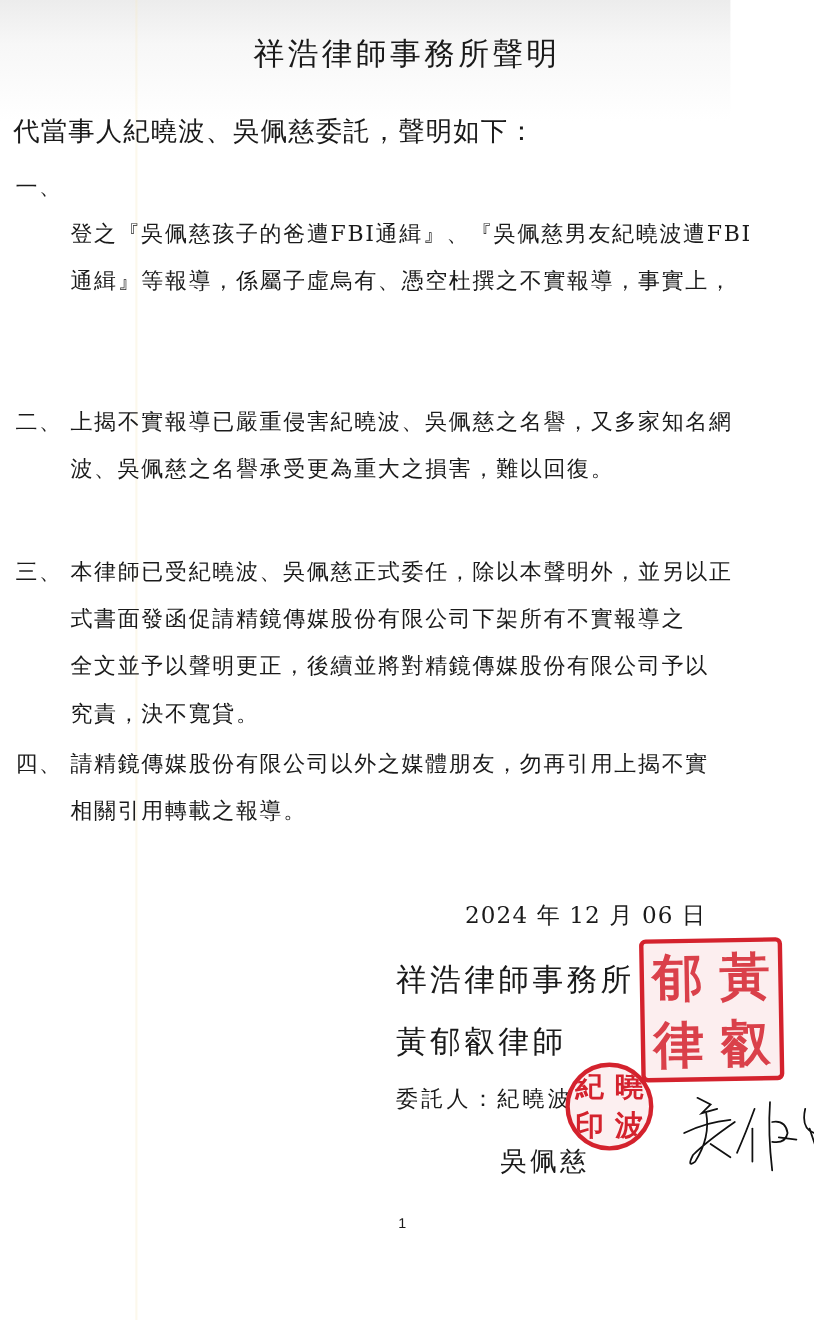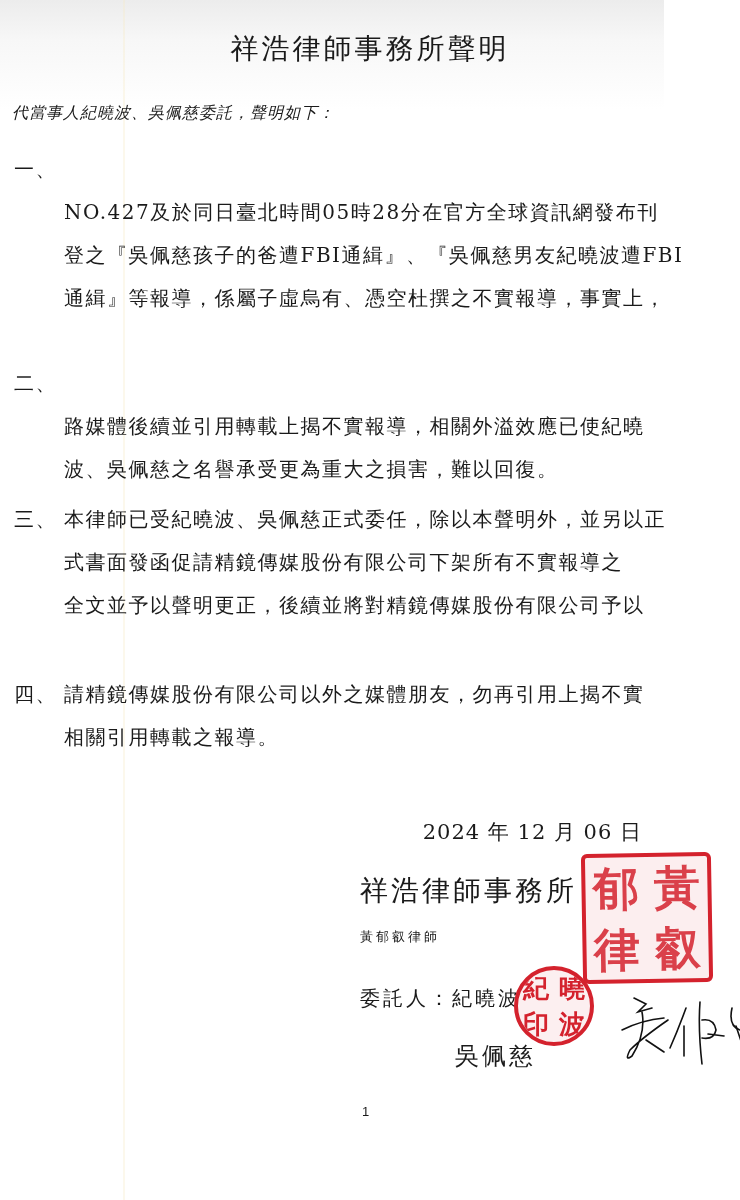--- a/index.html
+++ b/index.html
@@ -33,23 +33,22 @@
     left: 0; width: 740px;
     top: 30px;
     text-align: center;
     font-size: 28px;
     letter-spacing: 3px;
     font-weight: normal;
   }
   .intro {
     position: absolute;
     left: 12px; top: 103px;
-    font-size: 16px;
+    font-size: 24px;
     letter-spacing: 1px;
-    font-style: italic;
   }
   .section {
     position: absolute;
     left: 14px;
     width: 712px;
     font-size: 20px;
     line-height: 43px;
     letter-spacing: 1.5px;
   }
   .section .row {
@@ -80,21 +79,21 @@
   }
   .firm {
     position: absolute;
     left: 360px; top: 872px;
     font-size: 28px;
     letter-spacing: 3px;
   }
   .lawyer {
     position: absolute;
     left: 360px; top: 928px;
-    font-size: 13px;
+    font-size: 28px;
     letter-spacing: 3px;
   }
   .client-label {
     position: absolute;
     left: 360px; top: 985px;
     font-size: 20px;
     letter-spacing: 3px;
   }
   .client2 {
     position: absolute;
@@ -168,40 +167,40 @@
 <div class="page">
 
   <div class="title">祥浩律師事務所聲明</div>
 
   <div class="intro">代當事人紀曉波、吳佩慈委託，聲明如下：</div>
 
   <div class="section sec1">
     <div class="row">
       <span class="num">一、</span>
     </div>
-    <div class="indent">NO.427及於同日臺北時間05時28分在官方全球資訊網發布刊</div>
     <div class="indent">登之『吳佩慈孩子的爸遭FBI通緝』、『吳佩慈男友紀曉波遭FBI</div>
     <div class="indent">通緝』等報導，係屬子虛烏有、憑空杜撰之不實報導，事實上，</div>
   </div>
 
   <div class="section sec2">
     <div class="row">
       <span class="num">二、</span>
-    </div>
-    <div class="indent">路媒體後續並引用轉載上揭不實報導，相關外溢效應已使紀曉</div>
+      <span class="line">上揭不實報導已嚴重侵害紀曉波、吳佩慈之名譽，又多家知名網</span>
+    </div>
     <div class="indent">波、吳佩慈之名譽承受更為重大之損害，難以回復。</div>
   </div>
 
   <div class="section sec3">
     <div class="row">
       <span class="num">三、</span>
       <span class="line">本律師已受紀曉波、吳佩慈正式委任，除以本聲明外，並另以正</span>
     </div>
     <div class="indent">式書面發函促請精鏡傳媒股份有限公司下架所有不實報導之</div>
     <div class="indent">全文並予以聲明更正，後續並將對精鏡傳媒股份有限公司予以</div>
+    <div class="indent">究責，決不寬貸。</div>
   </div>
 
   <div class="section sec4">
     <div class="row">
       <span class="num">四、</span>
       <span class="line">請精鏡傳媒股份有限公司以外之媒體朋友，勿再引用上揭不實</span>
     </div>
     <div class="indent">相關引用轉載之報導。</div>
   </div>
 

